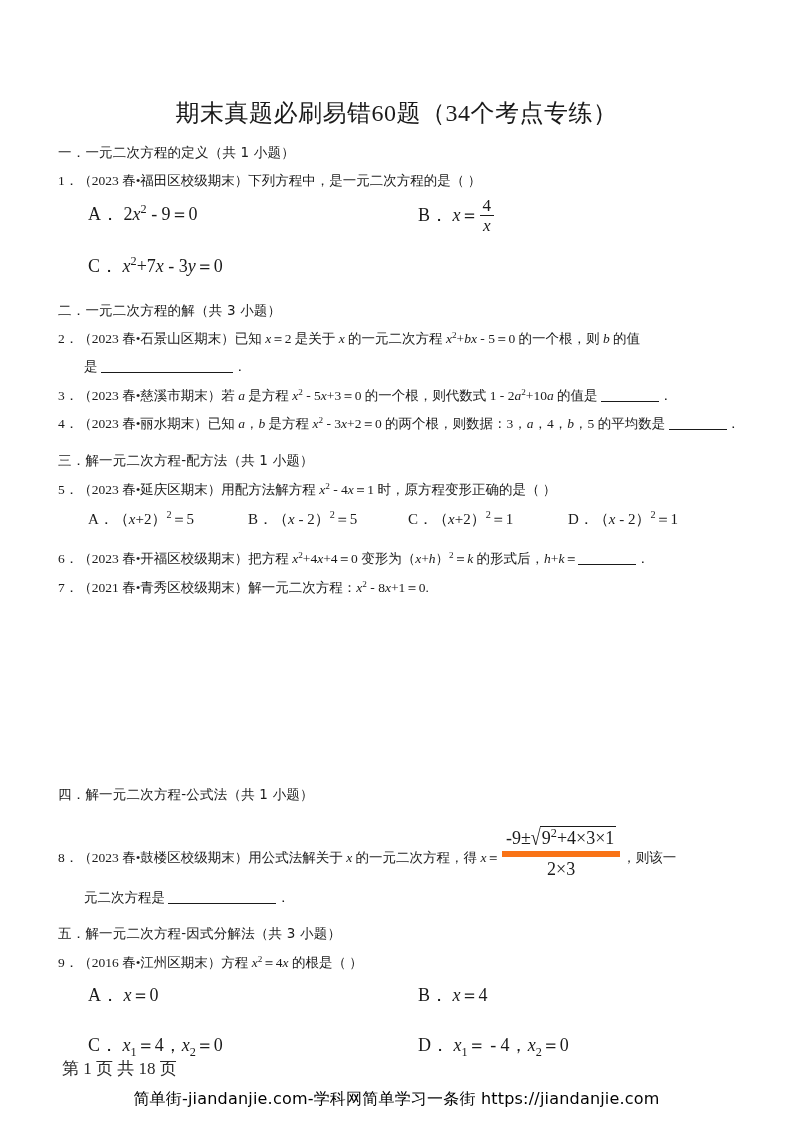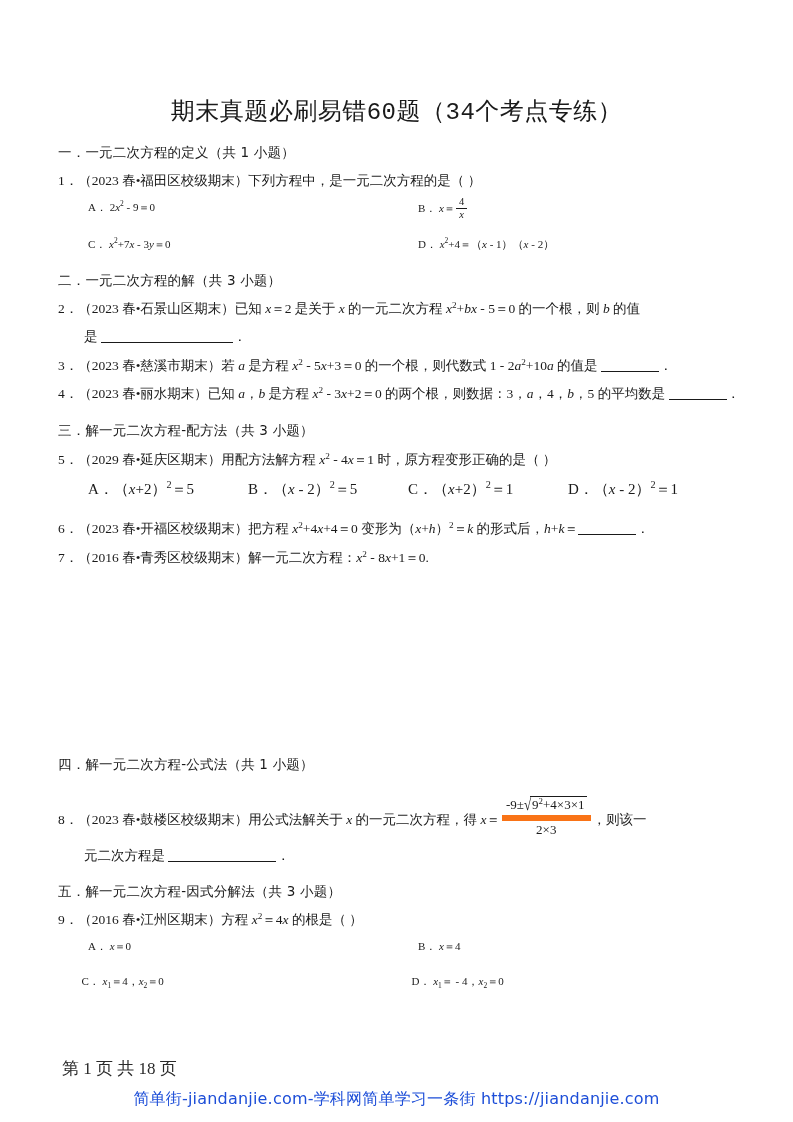--- a/index.html
+++ b/index.html
@@ -25,21 +25,21 @@
 
   
   .doc-title {
     text-align: center;
     font-size: 24px;
     font-weight: normal;
     letter-spacing: 0.5px;
     margin: 0;
     padding-top: 98px;
     line-height: 1.25;
-    font-family: Liberation Mono, monospace;
+    font-family: Liberation Serif, serif;
   }
 
   
   .section-head {
     font-size: 13.5px;
     font-weight: normal;
     font-family: "DejaVu Sans", "Liberation Sans", sans-serif;
     margin: 0;
     padding: 0;
     line-height: 1.5;
@@ -58,21 +58,21 @@
     white-space: nowrap;
   }
   .q-indent {
     padding-left: 26px;
   }
 
   
   .opts-2col {
     display: block;
     line-height: 2.1;
-    font-size: 11px;
+    font-size: 18px;
     padding-left: 30px;
   }
   .opts-2col .row {
     display: flex;
   }
   .opts-2col .cell {
     width: 330px;
     flex: 0 0 330px;
     white-space: nowrap;
   }
@@ -104,21 +104,21 @@
   .frac .num { display: block; padding: 0 3px; }
   .frac .den { display: block; padding: 0 3px; border-top: 1px solid #1a1a1a; }
 
   
   .bigfrac {
     display: inline-block;
     vertical-align: -0.70em;
     text-align: center;
     line-height: 1.25;
     margin: 0 2px;
-    font-size: 13px;
+    font-size: 18px;
   }
   .bigfrac .num { display: block; padding: 0 4px 1px 4px; white-space: nowrap; }
   .bigfrac .den { display: block; padding: 1px 4px 0 4px; border-top: 6px solid #f97316; white-space: nowrap; }
 
   .sqrt {
     display: inline-block;
     white-space: nowrap;
   }
   .sqrt .radic { display: inline-block; transform: scaleY(1.25); margin-right: -1px; }
   .sqrt .rad-body {
@@ -140,21 +140,21 @@
     color: #2a2a2a;
     white-space: nowrap;
   }
   .watermark {
     position: absolute;
     left: 0;
     right: 0;
     bottom: 12px;
     text-align: center;
     font-size: 16px;
-    color: #1d4ed8;
+    color: #000000;
     font-family: "DejaVu Sans", "Liberation Sans", sans-serif;
     white-space: nowrap;
     letter-spacing: 0.2px;
   }
 
   .sp-after-head { height: 5px; }
   .blk { margin-top: 7px; }
 </style>
 </head>
 <body>
@@ -171,21 +171,20 @@
       <span class="q-line"><span>1．</span><span>（2023 春•福田区校级期末）</span><span>下列方程中，是一元二次方程的是（      ）</span></span>
     </div>
 
     <div class="opts-2col">
       <div class="row">
         <span class="cell">A．&nbsp;2<span class="mi">x</span><sup>2</sup> - 9＝0</span>
         <span class="cell">B．&nbsp;<span class="mi">x</span>＝<span class="frac"><span class="num">4</span><span class="den mi">x</span></span></span>
       </div>
       <div class="row" style="margin-top:12px;">
         <span class="cell">C．&nbsp;<span class="mi">x</span><sup>2</sup>+7<span class="mi">x</span> - 3<span class="mi">y</span>＝0</span>
-        <span class="cell">D．&nbsp;<span class="mi">x</span><sup>2</sup>+4＝（<span class="mi">x</span> - 1）（<span class="mi">x</span> - 2）</span>
       </div>
     </div>
   </div>
 
   <div class="blk" style="margin-top:14px;">
     <div class="section-head">二．一元二次方程的解（共 3 小题）</div>
     <div class="sp-after-head"></div>
 
     <div class="question">
       <span class="q-line"><span>2．</span><span>（2023 春•石景山区期末）</span>已知 <span class="mi">x</span>＝2 是关于 <span class="mi">x</span> 的一元二次方程 <span class="mi">x</span><sup>2</sup>+<span class="mi">bx</span> - 5＝0 的一个根，则 <span class="mi">b</span> 的值</span>
@@ -195,40 +194,40 @@
     <div class="question">
       <span class="q-line"><span>3．</span><span>（2023 春•慈溪市期末）</span>若 <span class="mi">a</span> 是方程 <span class="mi">x</span><sup>2</sup> - 5<span class="mi">x</span>+3＝0 的一个根，则代数式 1 - 2<span class="mi">a</span><sup>2</sup>+10<span class="mi">a</span> 的值是 <span class="blank-s"></span>．</span>
     </div>
 
     <div class="question">
       <span class="q-line"><span>4．</span><span>（2023 春•丽水期末）</span>已知 <span class="mi">a</span>，<span class="mi">b</span> 是方程 <span class="mi">x</span><sup>2</sup> - 3<span class="mi">x</span>+2＝0 的两个根，则数据：3，<span class="mi">a</span>，4，<span class="mi">b</span>，5 的平均数是 <span class="blank-s"></span>．</span>
     </div>
   </div>
 
   <div class="blk" style="margin-top:12px;">
-    <div class="section-head">三．解一元二次方程-配方法（共 3 小题）</div>
-    <div class="sp-after-head"></div>
-
-    <div class="question">
-      <span class="q-line"><span>5．</span><span>（2029 春•延庆区期末）</span>用配方法解方程 <span class="mi">x</span><sup>2</sup> - 4<span class="mi">x</span>＝1 时，原方程变形正确的是（      ）</span>
+    <div class="section-head">三．解一元二次方程-配方法（共 1 小题）</div>
+    <div class="sp-after-head"></div>
+
+    <div class="question">
+      <span class="q-line"><span>5．</span><span>（2023 春•延庆区期末）</span>用配方法解方程 <span class="mi">x</span><sup>2</sup> - 4<span class="mi">x</span>＝1 时，原方程变形正确的是（      ）</span>
     </div>
 
     <div class="opts-1row">
       <span class="cell">A．（<span class="mi">x</span>+2）<sup>2</sup>＝5</span>
       <span class="cell">B．（<span class="mi">x</span> - 2）<sup>2</sup>＝5</span>
       <span class="cell">C．（<span class="mi">x</span>+2）<sup>2</sup>＝1</span>
       <span class="cell">D．（<span class="mi">x</span> - 2）<sup>2</sup>＝1</span>
     </div>
 
     <div class="question" style="margin-top:10px;">
       <span class="q-line"><span>6．</span><span>（2023 春•开福区校级期末）</span>把方程 <span class="mi">x</span><sup>2</sup>+4<span class="mi">x</span>+4＝0 变形为（<span class="mi">x</span>+<span class="mi">h</span>）<sup>2</sup>＝<span class="mi">k</span> 的形式后，<span class="mi">h</span>+<span class="mi">k</span>＝<span class="blank-s"></span>．</span>
     </div>
 
     <div class="question">
-      <span class="q-line"><span>7．</span><span>（2016 春•青秀区校级期末）</span>解一元二次方程：<span class="mi">x</span><sup>2</sup> - 8<span class="mi">x</span>+1＝0.</span>
+      <span class="q-line"><span>7．</span><span>（2021 春•青秀区校级期末）</span>解一元二次方程：<span class="mi">x</span><sup>2</sup> - 8<span class="mi">x</span>+1＝0.</span>
     </div>
   </div>
 
   <div class="blk" style="margin-top:182px;">
     <div class="section-head">四．解一元二次方程-公式法（共 1 小题）</div>
     <div style="height:22px;"></div>
 
     <div class="question">
       <span class="q-line" style="line-height:2.6;"><span>8．</span><span>（2023 春•鼓楼区校级期末）</span>用公式法解关于 <span class="mi">x</span> 的一元二次方程，得 <span class="mi">x</span>＝<span class="bigfrac"><span class="num">-9±<span class="sqrt"><span class="radic">√</span><span class="rad-body">9<sup>2</sup>+4×3×1</span></span></span><span class="den">2×3</span></span>，则该一</span>
       <span class="q-line q-indent" style="line-height:2.6;">元二次方程是 <span class="blank-m"></span>．</span>
@@ -241,21 +240,21 @@
 
     <div class="question">
       <span class="q-line"><span>9．</span><span>（2016 春•江州区期末）</span>方程 <span class="mi">x</span><sup>2</sup>＝4<span class="mi">x</span> 的根是（      ）</span>
     </div>
 
     <div class="opts-2col">
       <div class="row">
         <span class="cell">A．&nbsp;<span class="mi">x</span>＝0</span>
         <span class="cell">B．&nbsp;<span class="mi">x</span>＝4</span>
       </div>
-      <div class="row" style="margin-top:12px;justify-content:center;">
+      <div class="row" style="margin-top:12px;">
         <span class="cell">C．&nbsp;<span class="mi">x</span><sub>1</sub>＝4，<span class="mi">x</span><sub>2</sub>＝0</span>
         <span class="cell">D．&nbsp;<span class="mi">x</span><sub>1</sub>＝ - 4，<span class="mi">x</span><sub>2</sub>＝0</span>
       </div>
     </div>
   </div>
 
   <div class="footer-pageno">第 1 页 共 18 页</div>
   <div class="watermark">简单街-jiandanjie.com-学科网简单学习一条街 https://jiandanjie.com</div>
 
 </div>

